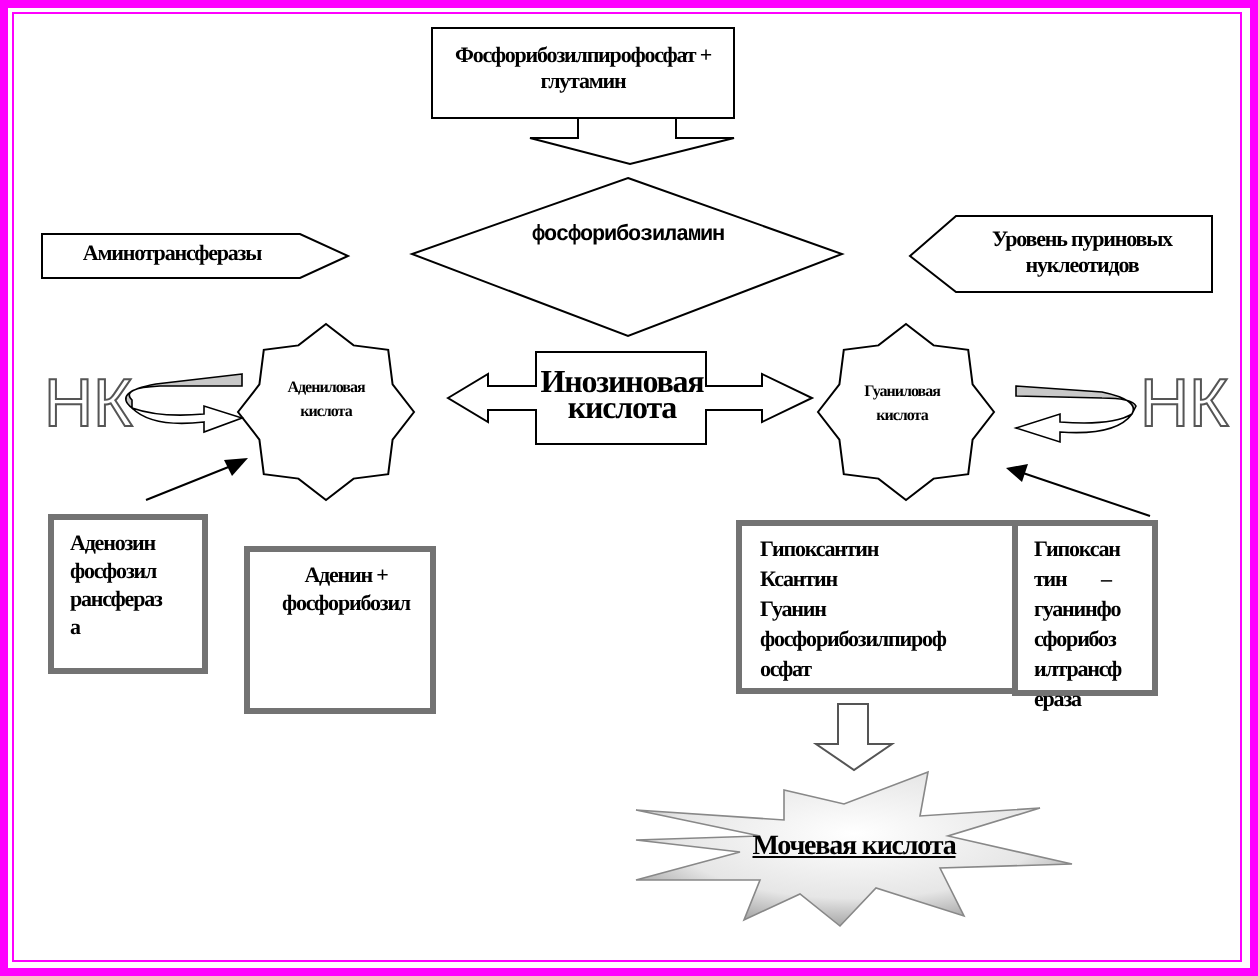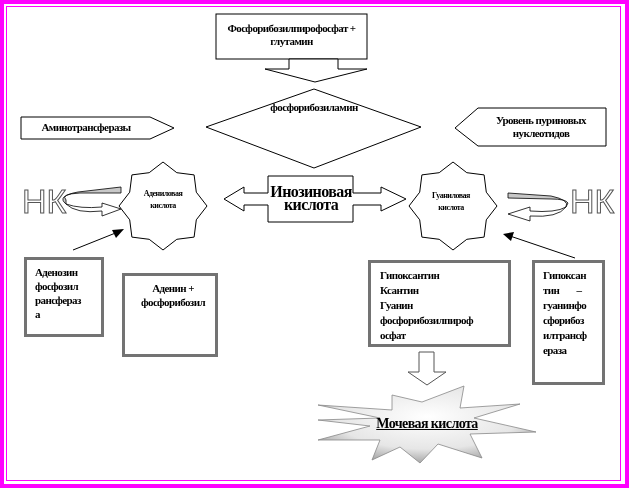--- a/index.html
+++ b/index.html
@@ -60,21 +60,21 @@
   <polygon points="124,229 112,230 116,238" fill="#000"></polygon>
   <line x1="575" y1="258" x2="510" y2="236" stroke="#000" stroke-width="1"></line>
   <polygon points="503,234 514,232 511,241" fill="#000"></polygon>
 
   <polygon points="419,352 434,352 434,372 446,372 427,385 408,372 419,372" fill="#fff" stroke="#555" stroke-width="1"></polygon>
 
   <polygon points="318,405 392,410 392,395 422,402 464,386 460,408 520,404 474,418 536,432 470,434 482,458 438,444 420,463 400,447 372,460 380,440 318,440 370,426 318,420 380,418" fill="url(#burstGrad)" stroke="#888" stroke-width="0.8"></polygon>
 </svg>
 
 <div class="lbl" style="left:218px; top:22px; width:147px;">Фосфорибозилпирофосфат + глутамин</div>
-<div class="lbl" style="left:250px; top:99px; width:128px; line-height:16px;">фосфорибозиламин</div>
+<div class="lbl" style="left:250px; top:110px; width:128px; line-height:16px;font-family:Liberation Mono, monospace;">фосфорибозиламин</div>
 <div class="lbl" style="left:22px; top:121px; width:128px;">Аминотрансферазы</div>
 <div class="lbl" style="left:478px; top:114px; width:126px;">Уровень пуриновых нуклеотидов</div>
 <div class="lbl" style="left:270px; top:185px; width:82px; font-size:16px;">Инозиновая кислота</div>
 <div class="lbl small" style="left:138px; top:188px; width:50px;">Адениловая кислота</div>
 <div class="lbl small" style="left:426px; top:190px; width:50px;">Гуаниловая кислота</div>
 
 <div class="box" style="left:24px; top:257px; width:80px; height:80px;">
   <div class="lbl left" style="left:8px; top:5px; width:68px; line-height:14px;" id="leftEnzyme">
       <div>Аденозин</div>
       <div>фосфозил</div>
@@ -90,17 +90,17 @@
 </div>
 <div class="box" style="left:368px; top:260px; width:143px; height:87px;">
   <div class="lbl left" style="left:9px; top:5px; width:132px; line-height:15px;" id="rightSubstrate">
       <div>Гипоксантин</div>
       <div>Ксантин</div>
       <div>Гуанин</div>
       <div>фосфорибозилпироф</div>
       <div>осфат</div>
     </div>
 </div>
-<div class="box" style="left:532px; top:260px; width:73px; height:125px;">
+<div class="box" style="left:506px; top:260px; width:73px; height:88px;">
   <div class="lbl left" style="left:8px; top:5px; width:62px; line-height:15px; white-space:pre;" id="rightEnzyme"><div>Гипоксан</div><div>тин        –</div><div>гуанинфо</div><div>сфорибоз</div><div>илтрансф</div><div>ераза</div></div>
 </div>
 
 <div class="lbl" style="left:372px; top:417px; width:110px; font-size:14px; text-decoration:underline;">Мочевая кислота</div>
 
 </body></html>

